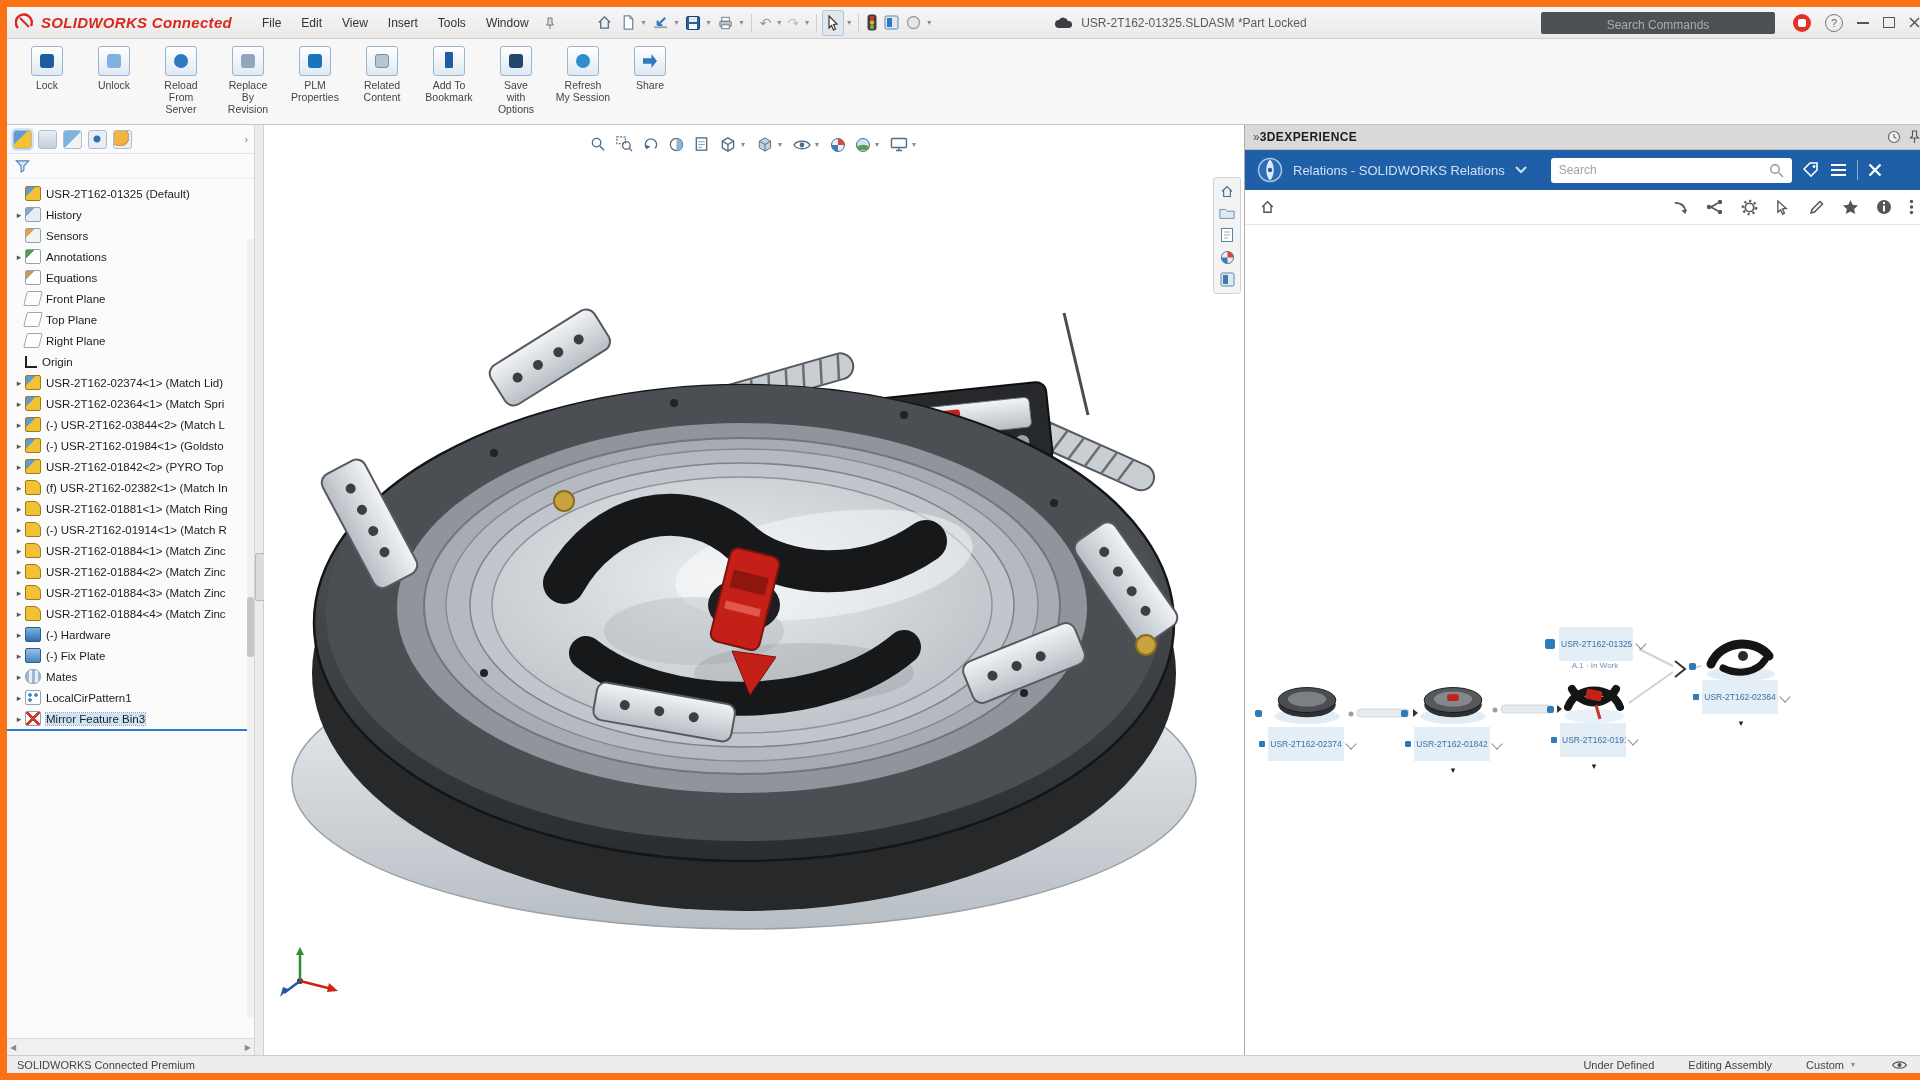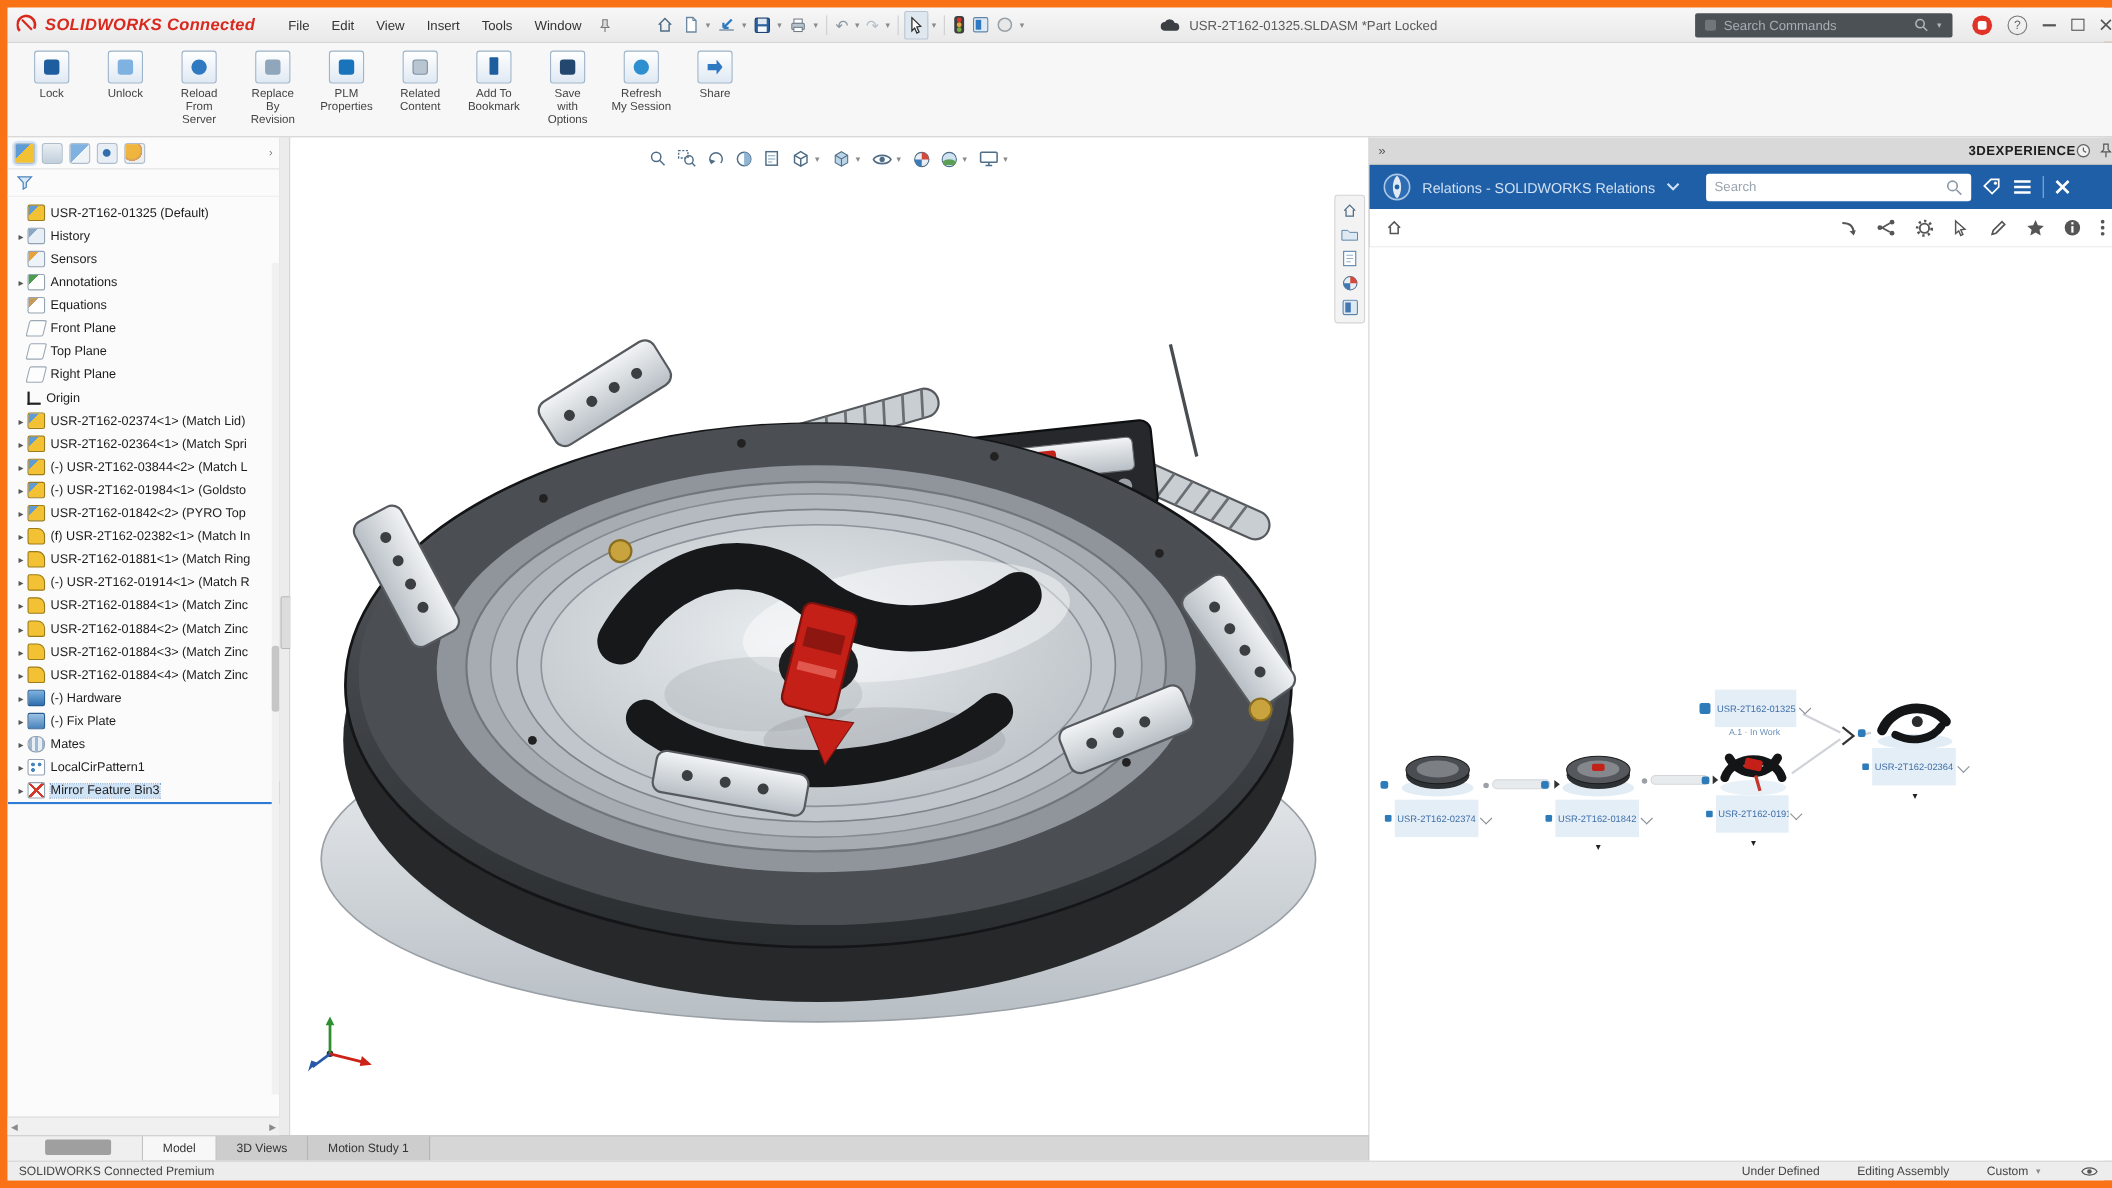--- a/index.html
+++ b/index.html
@@ -12,21 +12,21 @@
   .brandwrap{display:flex;align-items:center;gap:6px;margin-right:18px;}
   .brand{color:#d9281e;font-weight:bold;font-style:italic;font-size:15px;letter-spacing:.3px;white-space:nowrap;}
   .menu{padding:2px 10px;color:#333;font-size:12px;border-radius:2px;}
   .pin{margin:0 10px 0 4px;color:#666;}
   .qbar{display:flex;align-items:center;gap:1px;margin-left:26px;}
   .qbtn{height:24px;display:flex;align-items:center;padding:0 3px;border-radius:2px;}
   .qbtn.pressed{background:#dfe7ef;border:1px solid #b8c6d4;}
   .caret{font-size:8px;color:#8a8a8a;padding:0 2px;}
   .qsep{width:1px;height:18px;background:#cfcfcf;margin:0 4px;}
   .doctitle{display:flex;align-items:center;gap:8px;margin-left:120px;color:#5a5a5a;font-size:12px;white-space:nowrap;}
-  .cmdsearch{margin-left:auto;width:218px;height:22px;background:#4c5156;border-radius:2px;color:#b9bfc5;display:flex;align-items:center;gap:6px;padding:0 8px;font-size:12px;}
+  .cmdsearch{margin-left:auto;width:218px;height:22px;background:#4c5156;border-radius:2px;color:#b9bfc5;display:flex;align-items:center;gap:6px;padding:0 8px;font-size:12px;flex-direction:column;}
   .cmdsearch .ph{flex:1;color:#a7adb3;}
   .winicons{display:flex;align-items:center;gap:14px;margin-left:16px;color:#555;}
   .avatar{width:18px;height:18px;border-radius:50%;background:#e03227;display:flex;align-items:center;justify-content:center;}
   .avatar i{width:8px;height:8px;background:#fff;border-radius:2px;display:block;}
   .helpc{width:16px;height:16px;border-radius:50%;border:1.5px solid #777;color:#666;font-size:11px;display:flex;align-items:center;justify-content:center;}
   .mini{width:12px;height:2px;background:#555;}
   .restore{width:10px;height:9px;border:1.5px solid #555;}
   
   #ribbon{background:#f7f7f7;border-bottom:1px solid #c6c6c6;display:flex;align-items:flex-start;padding:5px 0 0 8px;gap:3px;}
   .rbtn{min-width:56px;display:flex;flex-direction:column;align-items:center;padding:2px 4px;border-radius:3px;}
@@ -92,21 +92,21 @@
   #splitter .grab{position:absolute;top:46%;left:0;width:8px;height:46px;background:#dcdcdc;border:1px solid #b9b9b9;border-radius:2px;}
   
   #viewport{flex:1;position:relative;background:#fff;overflow:hidden;}
   .headsup{position:absolute;top:8px;left:50%;transform:translateX(-50%);display:flex;align-items:center;gap:9px;background:rgba(255,255,255,.75);padding:3px 10px;border-radius:4px;}
   .hicon{display:flex;align-items:center;gap:2px;}
   .sidestrip{position:absolute;right:3px;top:52px;width:26px;background:#f3f3f3;border:1px solid #d4d4d4;border-radius:3px;display:flex;flex-direction:column;align-items:center;gap:7px;padding:6px 0;}
   .triad{position:absolute;left:14px;bottom:56px;}
   
   #rightpanel{width:683px;display:flex;flex-direction:column;background:#fff;border-left:1px solid #adadad;min-height:0;}
   .ptitle{height:24px;background:#d9d9d9;border-bottom:1px solid #bdbdbd;display:flex;align-items:center;padding:0 8px;}
-  .ptitle .ttl{flex:1;text-align:right;font-weight:bold;font-size:12px;color:#1d1d1d;letter-spacing:.4px;}
+  .ptitle .ttl{flex:1;text-align:left;font-weight:bold;font-size:12px;color:#1d1d1d;letter-spacing:.4px;}
   .pexpand{color:#555;font-size:12px;}
   .pticons{display:flex;gap:8px;align-items:center;}
   .bluebar{height:40px;background:#1e5fa8;display:flex;align-items:center;gap:10px;padding:0 12px;}
   .widgettitle{color:#cfe0f2;font-size:13px;white-space:nowrap;}
   .bluesearch{width:225px;height:25px;background:#fff;border-radius:3px;display:flex;align-items:center;padding:0 8px;margin-left:14px;}
   .bluesearch .ph{flex:1;color:#9aa4ad;font-size:12px;}
   .bdiv{width:1px;height:20px;background:rgba(255,255,255,.5);}
   .ptoolbar{height:34px;display:flex;align-items:center;padding:0 14px;border-bottom:1px solid #e6e6e6;}
   .ptools-right{margin-left:auto;display:flex;align-items:center;gap:17px;}
   .graph{flex:1;position:relative;background:#fff;min-height:0;}
@@ -694,30 +694,20 @@
                 <path d="M1.5,8 A6.5,6.5 0 0 0 8,14.5 L8,8 Z" fill="#4178b2"></path>
               </svg>
             <svg width="15" height="15" viewBox="0 0 15 15">
                 <rect x="1" y="1" width="13" height="13" rx="1.5" fill="#dfe9f3" stroke="#5d85aa"></rect>
                 <rect x="3" y="3" width="5" height="9" fill="#4178b2"></rect>
               </svg>
           </div>
         </div>
       </div>
 
-      <div id="modeltabs">
-        <div class="scrolltrack">
-            <div class="thumb"></div>
-          </div>
-        <div style="display:flex;">
-          <span class="mtab active">Model</span>
-            <span class="mtab">3D Views</span>
-            <span class="mtab">Motion Study 1</span>
-        </div>
-      </div>
     </div>
 
     <div id="rightpanel">
       <div class="ptitle">
         <span class="pexpand">»</span>
         <span class="ttl">3DEXPERIENCE</span>
         <span class="pticons">
           <svg width="14" height="14" viewBox="0 0 14 14">
               <circle cx="7" cy="7" r="5.5" fill="#f2f2f2" stroke="#666" stroke-width="1.2"></circle>
               <path d="M7,4 V7 L9.5,8.5" stroke="#666" fill="none" stroke-width="1.2"></path>

